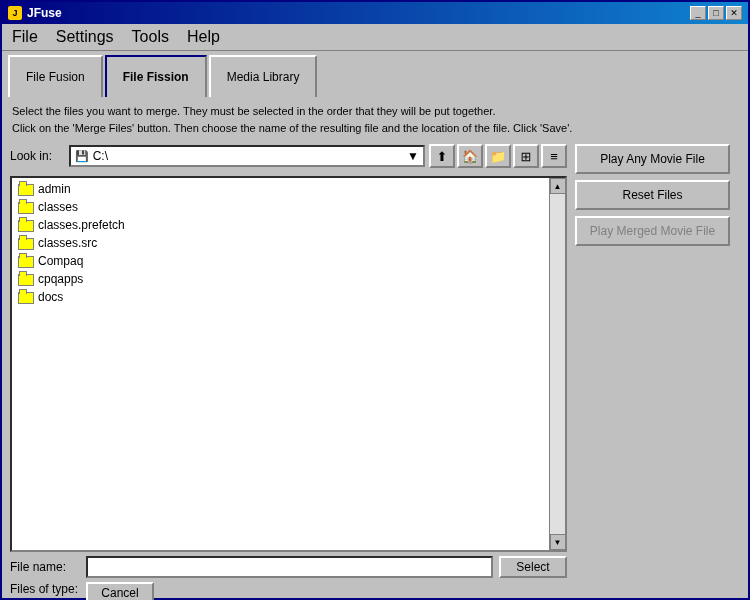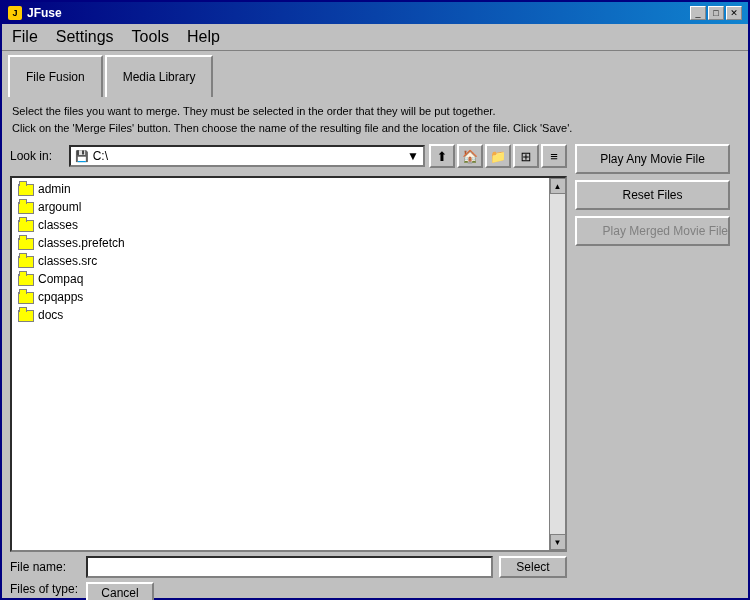--- a/index.html
+++ b/index.html
@@ -240,21 +240,20 @@
       border: 2px solid #fff;
       border-right-color: #808080;
       border-bottom-color: #808080;
       font-size: 12px;
       cursor: pointer;
       text-align: center;
     }
     .right-btn:disabled, .right-btn.disabled {
       color: #808080;
       cursor: default;
-      text-align: right;
     }
     .bottom-panels {
       display: flex;
       gap: 8px;
       padding: 4px 8px 4px 8px;
       height: 168px;
     }
     .bottom-left {
       flex: 1;
       border: 2px inset #808080;
@@ -320,20 +319,21 @@
 
   <div class="menu-bar">
     <span class="menu-item">File</span>
     <span class="menu-item">Settings</span>
     <span class="menu-item">Tools</span>
     <span class="menu-item">Help</span>
   </div>
 
   <div class="tabs-bar">
     <div class="tab">File Fusion</div>
+    <div class="tab active">File Fission</div>
     <div class="tab">Media Library</div>
   </div>
 
   <div class="info-text">
     <div>Select the files you want to merge. They must be selected in the order that they will be put together.</div>
     <div>Click on the 'Merge Files' button. Then choose the name of the resulting file and the location of the file. Click 'Save'.</div>
   </div>
 
   <div class="main-content">
 
@@ -357,24 +357,20 @@
 
       <div class="file-list-wrapper">
         <div class="file-list-inner">
           <div class="file-list">
             <div class="file-item">
                 <span class="folder-icon"></span>
                 <span>admin</span>
               </div>
             <div class="file-item">
                 <span class="folder-icon"></span>
-                <span>argouml</span>
-              </div>
-            <div class="file-item">
-                <span class="folder-icon"></span>
                 <span>classes</span>
               </div>
             <div class="file-item">
                 <span class="folder-icon"></span>
                 <span>classes.prefetch</span>
               </div>
             <div class="file-item">
                 <span class="folder-icon"></span>
                 <span>classes.src</span>
               </div>

